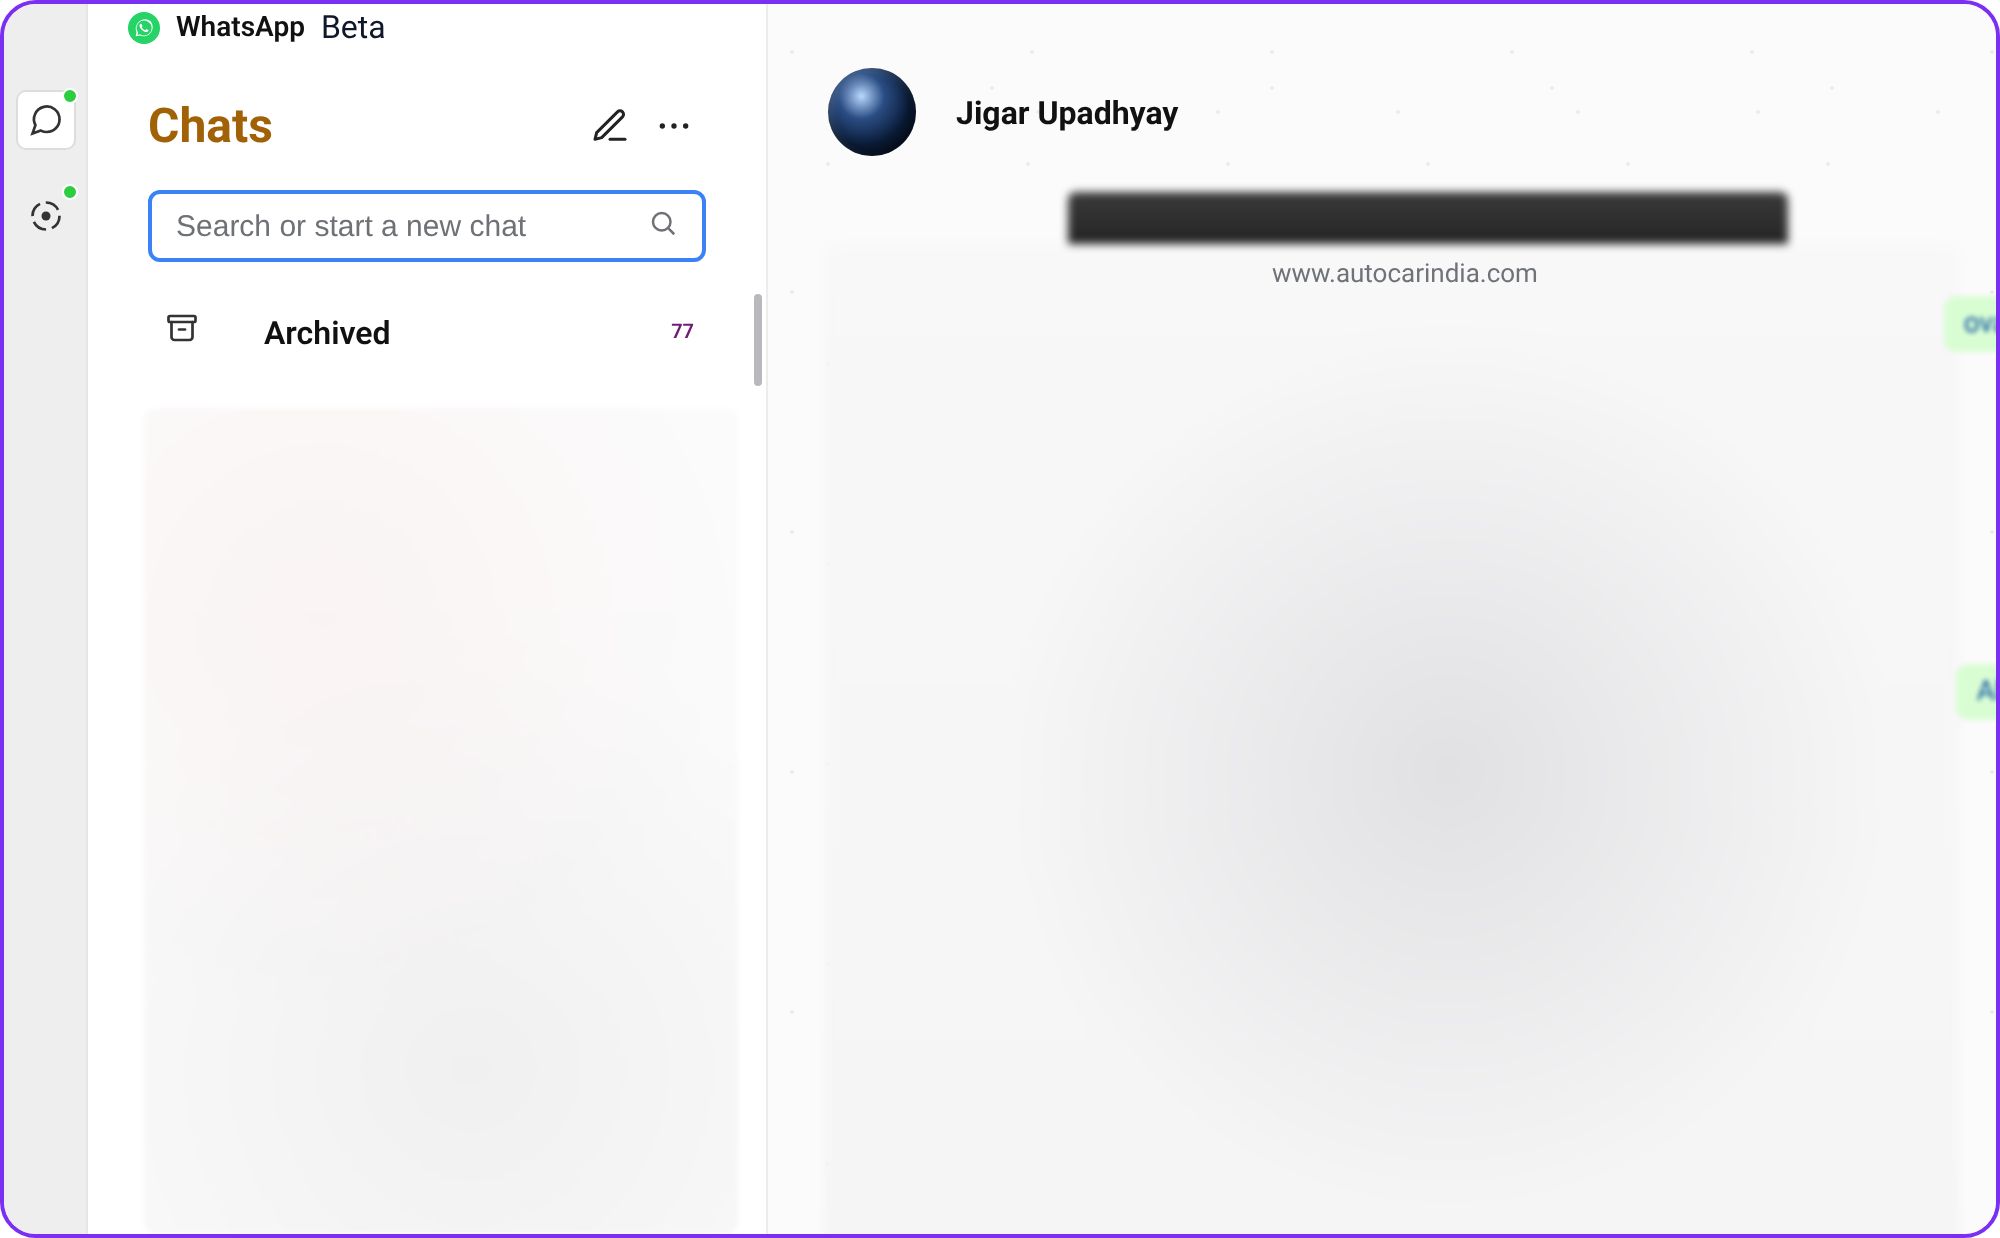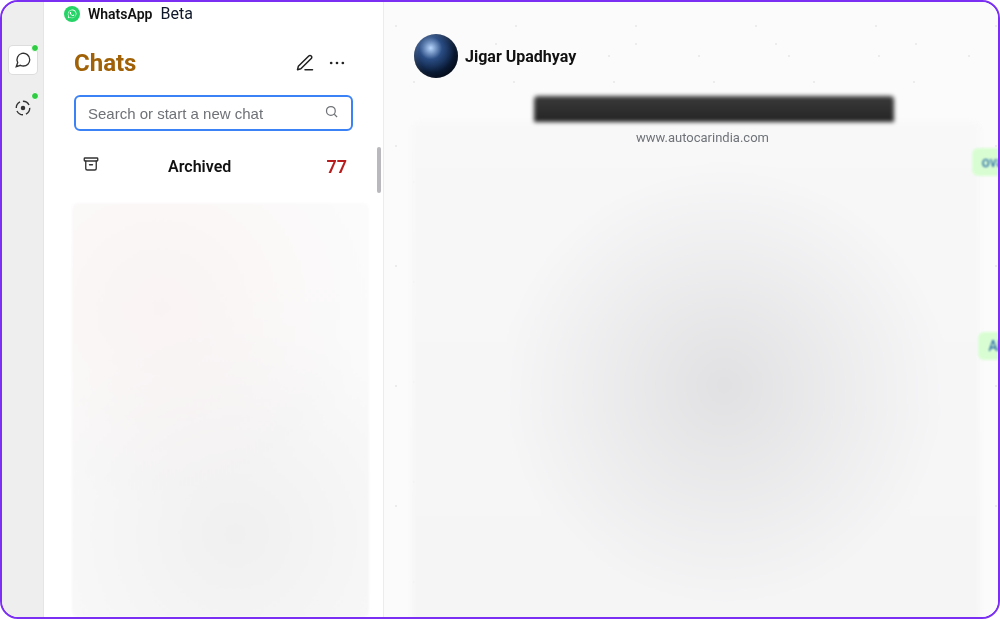--- a/index.html
+++ b/index.html
@@ -89,25 +89,24 @@
       font-size: 15px; color: #333; background: transparent;
     }
     .search input::placeholder { color: #6e7176; }
     .search-icon { color: #6e7176; font-size: 14px; }
 
     .archived-row {
       display: flex; align-items: center;
       padding: 18px 30px 18px 38px;
       position: relative;
       cursor: pointer;
-      gap: 36px;
     }
     .arch-icon { color: #444; margin-right: 32px; font-size: 18px; }
     .arch-label { font-size: 16px; font-weight: 600; color: #111; flex: 1; }
-    .arch-count { font-size: 18px; font-weight: 600; color: #b91c1c; margin-right: 6px; }
+    .arch-count { font-size: 10px; font-weight: 600; color: #701a75; margin-right: 6px; }
     .scroll-thumb {
       position: absolute; right: 2px; top: 10px;
       width: 4px; height: 46px;
       background: #b9b9bd; border-radius: 2px;
     }
 
     .blur-list {
       margin: 8px 14px 0 28px;
       flex: 1;
       border-radius: 6px;
@@ -129,21 +128,21 @@
       position: absolute; inset: 0;
       opacity: 0.06;
       background-image: radial-gradient(circle at 10% 20%, #000 1px, transparent 1px),
                         radial-gradient(circle at 50% 60%, #000 1px, transparent 1px),
                         radial-gradient(circle at 80% 30%, #000 1px, transparent 1px),
                         radial-gradient(circle at 30% 80%, #000 1px, transparent 1px);
       background-size: 120px 120px, 90px 90px, 140px 140px, 100px 100px;
     }
     .chat-header {
       position: relative;
-      display: flex; align-items: center; gap: 7px;
+      display: flex; align-items: center; gap: 20px;
       padding: 32px 30px 18px 30px;
       z-index: 2;
       cursor: pointer;
     }
     .avatar {
       width: 44px; height: 44px; border-radius: 50%;
       background:
         radial-gradient(circle at 38% 32%, #b9d8ff 0%, #2a4d84 28%, #0b1d3a 60%, #040a17 100%);
       box-shadow: inset -3px -3px 6px rgba(0,0,0,.4), inset 2px 2px 5px rgba(255,255,255,.15);
     }

